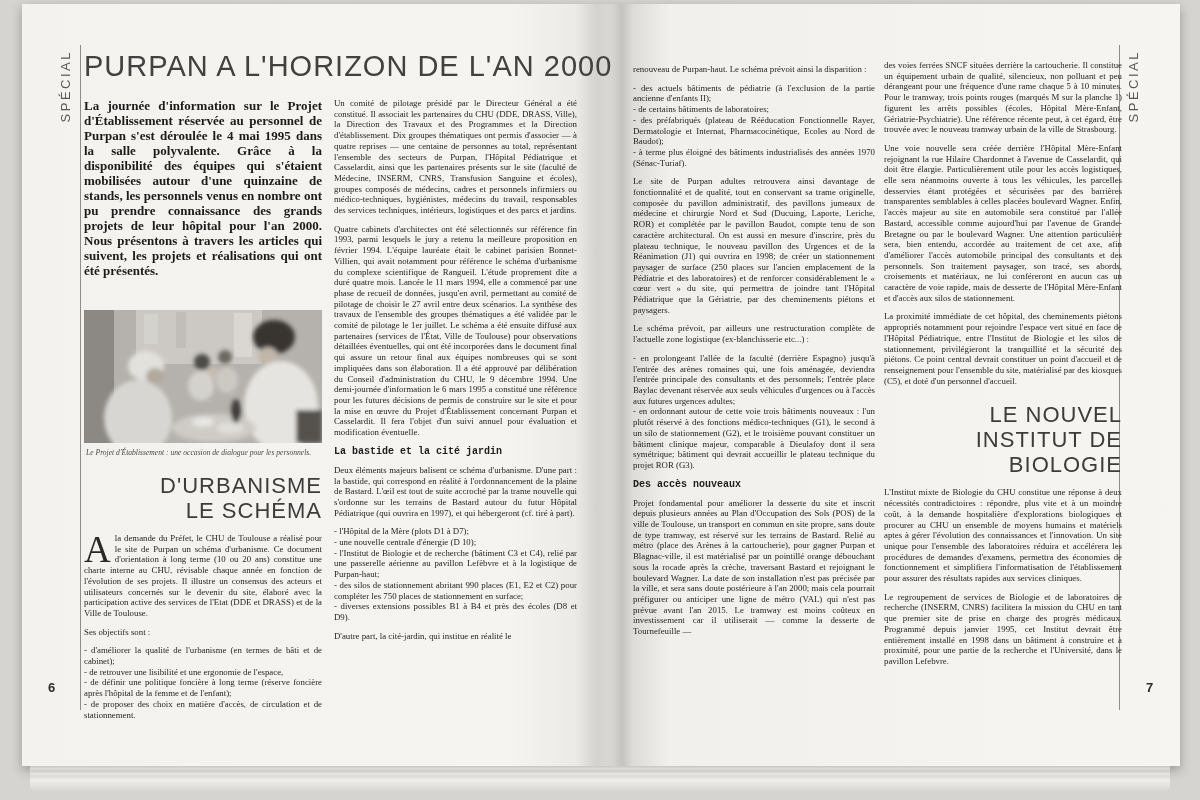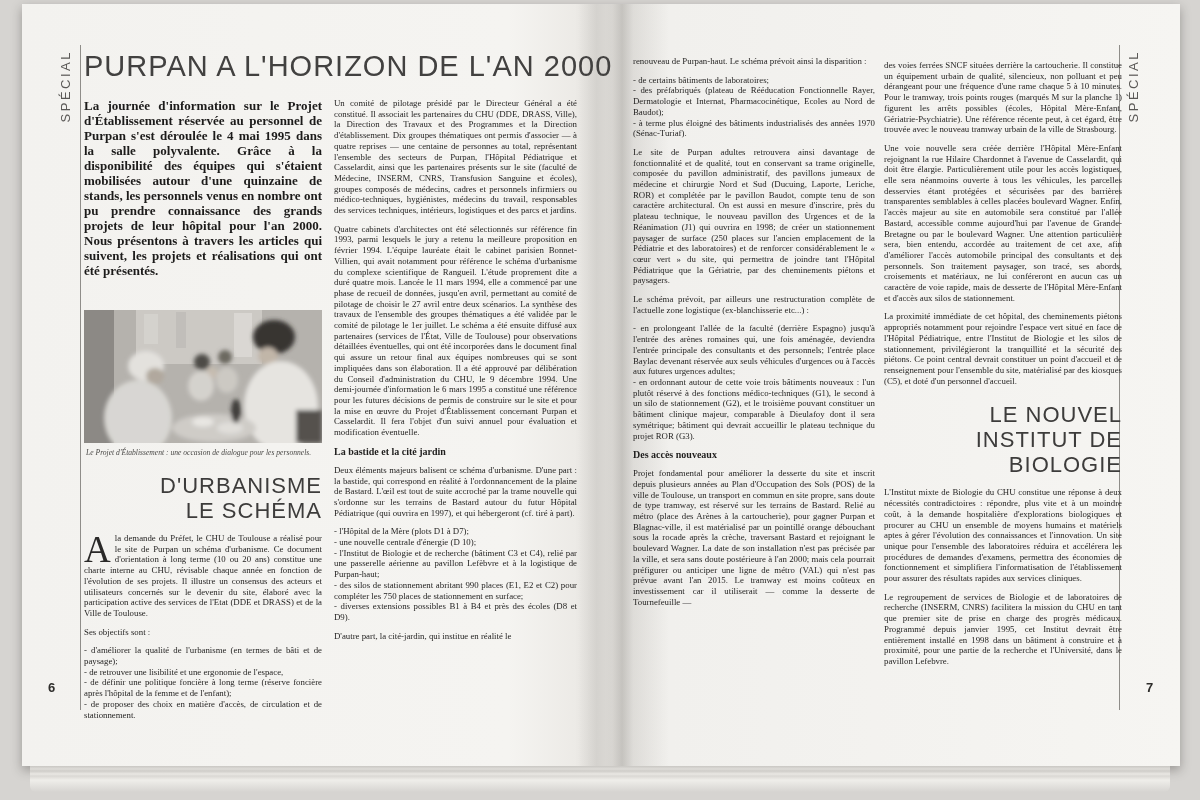--- a/index.html
+++ b/index.html
@@ -20,33 +20,33 @@
   .edge-rule.lr{left:58px;}
   .edge-rule.rr{left:1097px;}
   .pagenum{position:absolute;top:676px;font-family:"Liberation Sans",sans-serif;font-weight:bold;font-size:13px;color:#2e2d2b;}
   .pagenum.left-num{left:26px;}
   .pagenum.right-num{left:1124px;}
   .title{position:absolute;left:62px;top:46px;width:510px;margin:0;text-align:center;white-space:nowrap;
     font-family:"Liberation Sans",sans-serif;font-weight:200;font-size:29px;letter-spacing:1px;color:#424140;transform:scaleY(1.04);}
   .col{position:absolute;}
   .colA{left:62px;top:94px;width:238px;}
   .colB{left:312px;top:94px;width:243px;}
-  .colC{left:611px;top:52px;width:242px;}
+  .colC{left:611px;top:60px;width:242px;}
   .colD{left:862px;top:56px;width:238px;}
   .intro{margin:0;font-size:13px;line-height:15px;font-weight:bold;text-align:justify;color:#1c1b1a;}
   .body-text{margin:0 0 8px 0;font-size:8.8px;line-height:10.7px;text-align:justify;color:#262524;}
   .list{margin:0 0 8px 0;}
   .li{font-size:8.8px;line-height:10.7px;text-align:justify;color:#262524;}
   .photo{margin-top:32px;width:238px;height:133px;background:#b5b2ad;filter:contrast(.96);}
   .photo svg{display:block;}
   .caption{margin:5px 2px 0 2px;font-size:7.6px;font-style:italic;text-align:left;color:#47464 4;color:#4a4947;}
   .section-heading{margin:16px 0 10px 0;text-align:center;font-family:"Liberation Sans",sans-serif;font-weight:200;
     font-size:22px;line-height:25px;letter-spacing:1px;color:#3d3c3b;}
   .section-heading span{display:block;text-align:right;}
-  .subheading{margin:4px 0 8px 0;font-size:10px;font-weight:bold;color:#1f1e1d;font-family:Liberation Serif, serif;}
+  .subheading{margin:4px 0 8px 0;font-size:10px;font-weight:bold;color:#1f1e1d;font-family:Liberation Mono, monospace;}
   .dropcap{float:left;font-size:37px;line-height:29px;padding:2px 4px 0 0;color:#2a2928;font-family:"Liberation Serif",serif;}
 </style>
 </head>
 <body>
 
 <div class="spread">
   <div class="gutter"></div>
 
   <div class="edge-label left">SPÉCIAL</div>
   <div class="edge-rule lr"></div>
@@ -95,21 +95,21 @@
     <h2 class="section-heading">
       <span>D'URBANISME</span>
       <span>LE SCHÉMA</span>
     </h2>
 
     <p class="body-text">
       <span class="dropcap">A</span><span>la demande du Préfet, le CHU de Toulouse a réalisé pour le site de Purpan un schéma d'urbanisme. Ce document d'orientation à long terme (10 ou 20 ans) constitue une charte interne au CHU, révisable chaque année en fonction de l'évolution de ses projets. Il illustre un consensus des acteurs et utilisateurs concernés sur le devenir du site, élaboré avec la participation active des services de l'Etat (DDE et DRASS) et de la Ville de Toulouse.</span>
     </p>
     <p class="body-text">Ses objectifs sont :</p>
     <div class="list">
-      <div class="li">- d'améliorer la qualité de l'urbanisme (en termes de bâti et de paysage);</div>
+      <div class="li">- d'améliorer la qualité de l'urbanisme (en termes de bâti et de cabinet);</div>
       <div class="li">- de retrouver une lisibilité et une ergonomie de l'espace,</div>
       <div class="li">- de définir une politique foncière à long terme (réserve foncière après l'hôpital de la femme et de l'enfant);</div>
       <div class="li">- de proposer des choix en matière d'accès, de circulation et de stationnement.</div>
     </div>
   </div>
 
   <div class="col colB">
     <p class="body-text">Un comité de pilotage présidé par le Directeur Général a été constitué. Il associait les partenaires du CHU (DDE, DRASS, Ville), la Direction des Travaux et des Programmes et la Direction d'établissement. Dix groupes thématiques ont permis d'associer — à quatre reprises — une centaine de personnes au total, représentant l'ensemble des secteurs de Purpan, l'Hôpital Pédiatrique et Casselardit, ainsi que les partenaires présents sur le site (faculté de Médecine, INSERM, CNRS, Transfusion Sanguine et écoles), groupes composés de médecins, cadres et personnels infirmiers ou médico-techniques, hygiénistes, médecins du travail, responsables des services techniques, intérieurs, logistiques et des parcs et jardins.</p>
     <p class="body-text">Quatre cabinets d'architectes ont été sélectionnés sur référence fin 1993, parmi lesquels le jury a retenu la meilleure proposition en février 1994. L'équipe lauréate était le cabinet parisien Bonnet-Villien, qui avait notamment pour référence le schéma d'urbanisme du complexe scientifique de Rangueil. L'étude proprement dite a duré quatre mois. Lancée le 11 mars 1994, elle a commencé par une phase de recueil de données, jusqu'en avril, permettant au comité de pilotage de choisir le 27 avril entre deux scénarios. La synthèse des travaux de l'ensemble des groupes thématiques a été validée par le comité de pilotage le 1er juillet. Le schéma a été ensuite diffusé aux partenaires (services de l'État, Ville de Toulouse) pour observations détaillées éventuelles, qui ont été incorporées dans le document final qui assure un retour final aux équipes nombreuses qui se sont impliquées dans son élaboration. Il a été approuvé par délibération du Conseil d'administration du CHU, le 9 décembre 1994. Une demi-journée d'information le 6 mars 1995 a constitué une référence pour les futures décisions de permis de construire sur le site et pour la mise en œuvre du Projet d'Établissement concernant Purpan et Casselardit. Il fera l'objet d'un suivi annuel pour évaluation et modification éventuelle.</p>
     <h3 class="subheading">La bastide et la cité jardin</h3>
@@ -124,20 +124,21 @@
     <p class="body-text">D'autre part, la cité-jardin, qui institue en réalité le</p>
   </div>
 
   <div class="edge-label right">SPÉCIAL</div>
   <div class="edge-rule rr"></div>
   <div class="pagenum right-num">7</div>
 
   <div class="col colC">
     <p class="body-text">renouveau de Purpan-haut. Le schéma prévoit ainsi la disparition :</p>
     <div class="list">
+      <div class="li">- des actuels bâtiments de pédiatrie (à l'exclusion de la partie ancienne d'enfants II);</div>
       <div class="li">- de certains bâtiments de laboratoires;</div>
       <div class="li">- des préfabriqués (plateau de Rééducation Fonctionnelle Rayer, Dermatologie et Internat, Pharmacocinétique, Ecoles au Nord de Baudot);</div>
       <div class="li">- à terme plus éloigné des bâtiments industrialisés des années 1970 (Sénac-Turiaf).</div>
     </div>
     <p class="body-text">Le site de Purpan adultes retrouvera ainsi davantage de fonctionnalité et de qualité, tout en conservant sa trame originelle, composée du pavillon administratif, des pavillons jumeaux de médecine et chirurgie Nord et Sud (Ducuing, Laporte, Leriche, ROR) et complétée par le pavillon Baudot, compte tenu de son caractère architectural. On est aussi en mesure d'inscrire, près du plateau technique, le nouveau pavillon des Urgences et de la Réanimation (J1) qui ouvrira en 1998; de créer un stationnement paysager de surface (250 places sur l'ancien emplacement de la Pédiatrie et des laboratoires) et de renforcer considérablement le « cœur vert » du site, qui permettra de joindre tant l'Hôpital Pédiatrique que la Gériatrie, par des cheminements piétons et paysagers.</p>
     <p class="body-text">Le schéma prévoit, par ailleurs une restructuration complète de l'actuelle zone logistique (ex-blanchisserie etc...) :</p>
     <div class="list">
       <div class="li">- en prolongeant l'allée de la faculté (derrière Espagno) jusqu'à l'entrée des arènes romaines qui, une fois aménagée, deviendra l'entrée principale des consultants et des personnels; l'entrée place Baylac devenant réservée aux seuls véhicules d'urgences ou à l'accès aux futures urgences adultes;</div>
       <div class="li">- en ordonnant autour de cette voie trois bâtiments nouveaux : l'un plutôt réservé à des fonctions médico-techniques (G1), le second à un silo de stationnement (G2), et le troisième pouvant constituer un bâtiment clinique majeur, comparable à Dieulafoy dont il sera symétrique; bâtiment qui devrait accueillir le plateau technique du projet ROR (G3).</div>
     </div>

